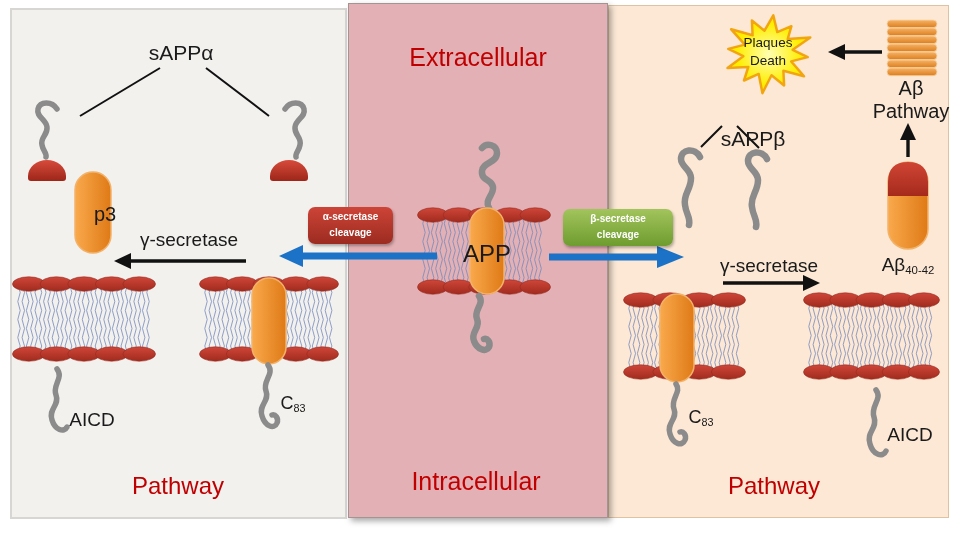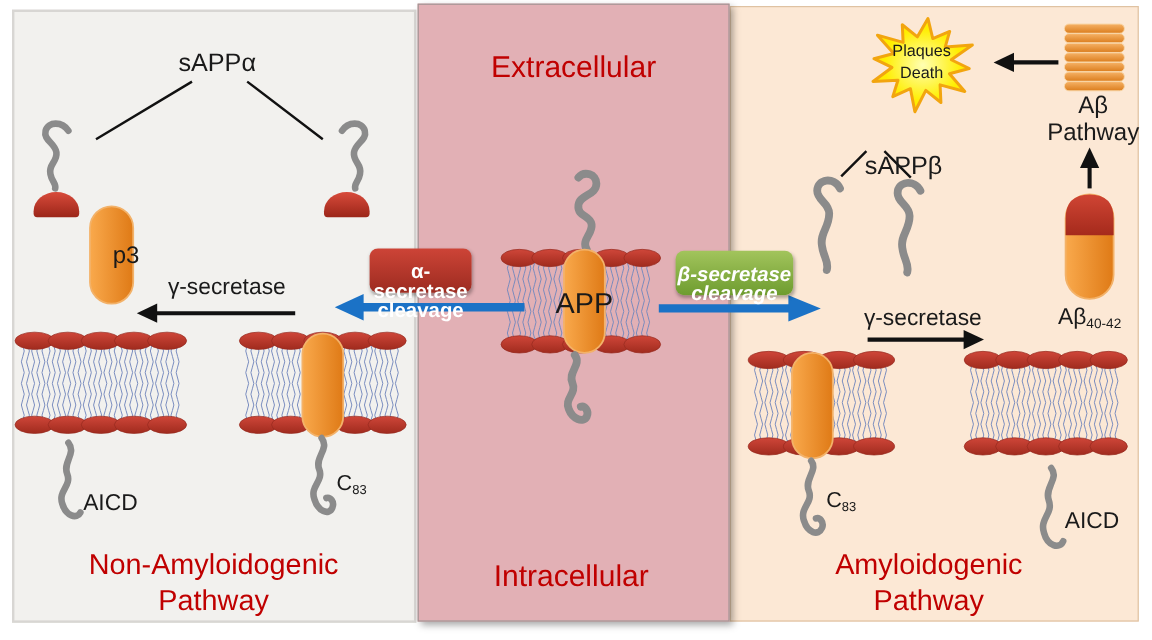--- a/index.html
+++ b/index.html
@@ -12,26 +12,26 @@
               border:1px solid var(--middle-panel-border);box-shadow:3px 3px 6px rgba(0,0,0,0.35);z-index:2;}
   #panel-right{left:608px;top:5px;width:341px;height:513px;background:var(--right-panel-bg);
               border:1px solid var(--right-panel-border);z-index:1;}
   #gfx{position:absolute;left:0;top:0;z-index:3;}
   .lbl{position:absolute;z-index:4;font-weight:normal;color:var(--text-black);
        white-space:nowrap;transform:translate(-50%,-50%);text-align:center;}
   .title{color:var(--title-red);font-size:24px;line-height:30px;}
   .zone{color:var(--title-red);font-size:25px;}
   .subtxt{font-size:0.6em;position:relative;top:0.3em;}
   .cleave-box{position:absolute;z-index:4;border-radius:7px;color:var(--box-text-white);
-       font-weight:bold;font-size:17px;line-height:16px;text-align:center;padding-top:12px;
+       font-weight:bold;font-size:10px;line-height:16px;text-align:center;padding-top:2px;
        box-sizing:border-box;box-shadow:1px 2px 3px rgba(0,0,0,0.3);}
   #alpha-box{left:308px;top:207px;width:85px;height:37px;
        background:linear-gradient(var(--alpha-box-top),var(--alpha-box-bottom));}
-  #beta-box{left:563px;top:209px;width:98px;height:37px;
-       background:linear-gradient(var(--beta-box-top),var(--beta-box-bottom));font-style:italic;}
+  #beta-box{left:563px;top:209px;width:110px;height:37px;
+       background:linear-gradient(var(--beta-box-top),var(--beta-box-bottom));}
   .squiggle{fill:none;stroke:var(--fragment-gray);stroke-width:5.5;stroke-linecap:round;stroke-linejoin:round;}
   .squiggle-lg{stroke-width:6.5;}
   .split-line{stroke:var(--arrow-black);stroke-width:2;fill:none;}
   .arrow-black{stroke:var(--arrow-black);stroke-width:3.4;}
   .arrowhead-black{fill:var(--arrow-black);stroke:none;}
   .arrow-blue{stroke:var(--arrow-blue);stroke-width:7;}
   .arrowhead-blue{fill:var(--arrow-blue);stroke:none;}
   .protein{fill:url(#gProtein);stroke:#f3b269;stroke-width:1.5;}
   .dome{fill:url(#gDome);}
   .cap-red{fill:url(#gCapRed);}
@@ -186,21 +186,20 @@
     <path class="squiggle" d="M676,384 C682,392 670,399 674,409 C678,419 666,423 670,434 C673,444 682,447 685,440 C687,435 683,431 680,432"></path>
     <path class="squiggle" d="M876,390 C883,399 870,406 874,417 C878,428 866,432 870,444 C873,455 883,458 886,451"></path>
   </svg>
 
   <div class="lbl" style="left:181px;top:53px;font-size:21px;">sAPPα</div>
   <div class="lbl" style="left:105px;top:214px;font-size:20px;">p3</div>
   <div class="lbl" style="left:189px;top:240px;font-size:19px;">γ-secretase</div>
   <div class="lbl" style="left:92px;top:420px;font-size:19px;">AICD</div>
   <div class="lbl" style="left:293px;top:403px;font-size:18px;"><span>C</span><span class="subtxt">83</span></div>
   <div class="lbl title" style="left:178px;top:486px;">
-    <div>Non-Amyloidogenic</div>
     <div>Pathway</div>
   </div>
 
   <div class="lbl zone" style="left:478px;top:57px;">Extracellular</div>
   <div class="lbl zone" style="left:476px;top:481px;">Intracellular</div>
   <div class="lbl" style="left:487px;top:254px;font-size:24px;">APP</div>
 
   <div id="alpha-box" class="cleave-box">
     <div>α-secretase</div>
     <div>cleavage</div>
@@ -217,17 +216,16 @@
   </div>
   <div class="lbl" style="left:911px;top:100px;font-size:20px;line-height:23px;">
     <div>Aβ</div>
     <div>Pathway</div>
   </div>
   <div class="lbl" style="left:908px;top:265px;font-size:19px;"><span>Aβ</span><span class="subtxt">40-42</span></div>
   <div class="lbl" style="left:769px;top:266px;font-size:19px;">γ-secretase</div>
   <div class="lbl" style="left:701px;top:417px;font-size:18px;"><span>C</span><span class="subtxt">83</span></div>
   <div class="lbl" style="left:910px;top:435px;font-size:19px;">AICD</div>
   <div class="lbl title" style="left:774px;top:486px;">
-    <div>Amyloidogenic</div>
     <div>Pathway</div>
   </div>
 
 </div>
 
 </body></html>

